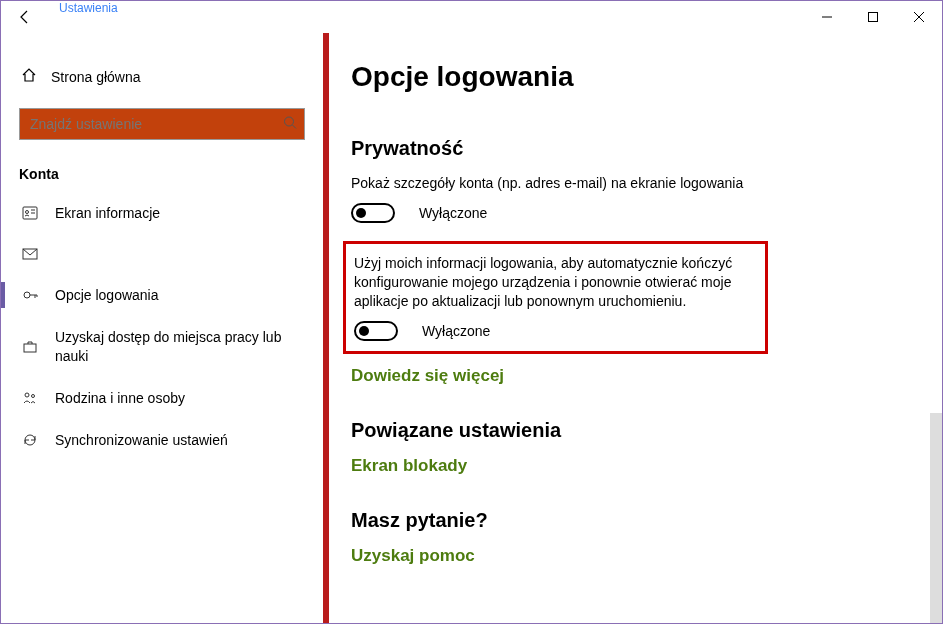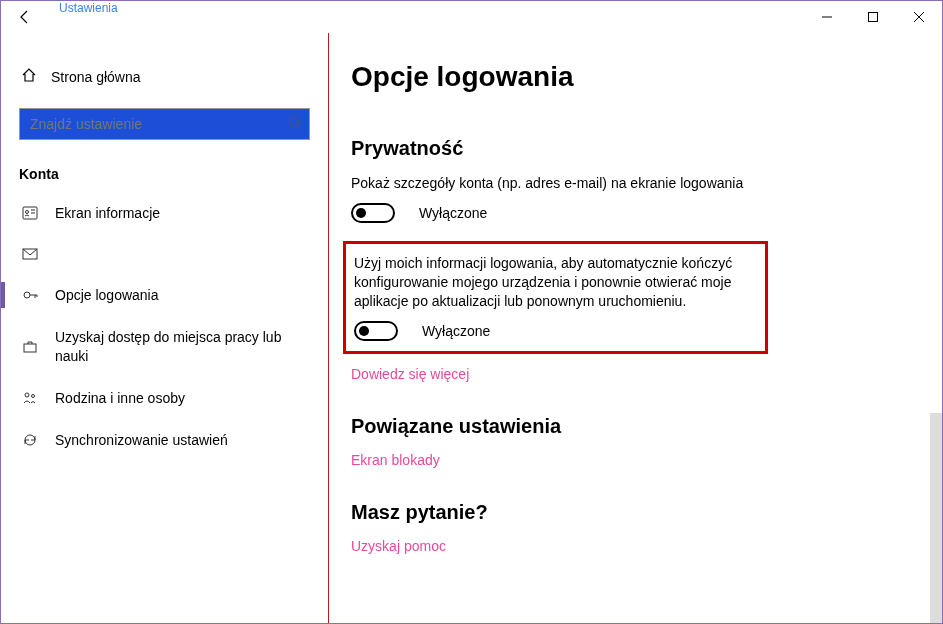--- a/index.html
+++ b/index.html
@@ -32,21 +32,21 @@
     width: 46px; height: 32px;
     display: flex; align-items: center; justify-content: center;
     cursor: pointer;
   }
   .container {
     display: flex;
     height: calc(624px - 32px);
   }
   .sidebar {
     width: 328px;
-    border-right: 1px solid #b91c1c;
+    border-right: 6px solid #b91c1c;
     padding-top: 24px;
     position: relative;
   }
   .home {
     display: flex; align-items: center;
     padding: 10px 20px;
     cursor: pointer;
     gap: 14px;
     font-size: 14px;
   }
@@ -54,21 +54,21 @@
     margin: 12px 18px 18px;
     position: relative;
   }
   .searchbox input {
     width: 100%;
     height: 32px;
     border: 1px solid #999;
     padding: 0 32px 0 10px;
     font-size: 14px;
     outline: none;
-    background: #1d4ed8;
+    background: #c2410c;
   }
   .searchbox .sicon {
     position: absolute;
     right: 8px; top: 50%;
     transform: translateY(-50%);
     color: #555;
   }
   .group-title {
     padding: 8px 18px 10px;
     font-weight: 600;
@@ -143,25 +143,26 @@
   }
   .toggle-label { font-size: 14px; }
   .highlight-box {
     border: 3px solid #c00;
     padding: 10px 10px 8px 8px;
     margin-left: -8px;
     margin-bottom: 12px;
     width: 425px;
   }
   .link {
-    color: #ec4899;
-    cursor: pointer;
-    font-size: 14px;
+    color: #4d7c0f;
+    cursor: pointer;
+    font-size: 17px;
     display: inline-block;
     margin-bottom: 30px;
+    font-weight: bold;
   }
   .section-gap { margin-top: 3px; }
   .scrollbar {
     position: absolute;
     right: 0;
     top: 380px;
     width: 12px;
     height: 220px;
     background: #ddd;
     border-radius: 0;

